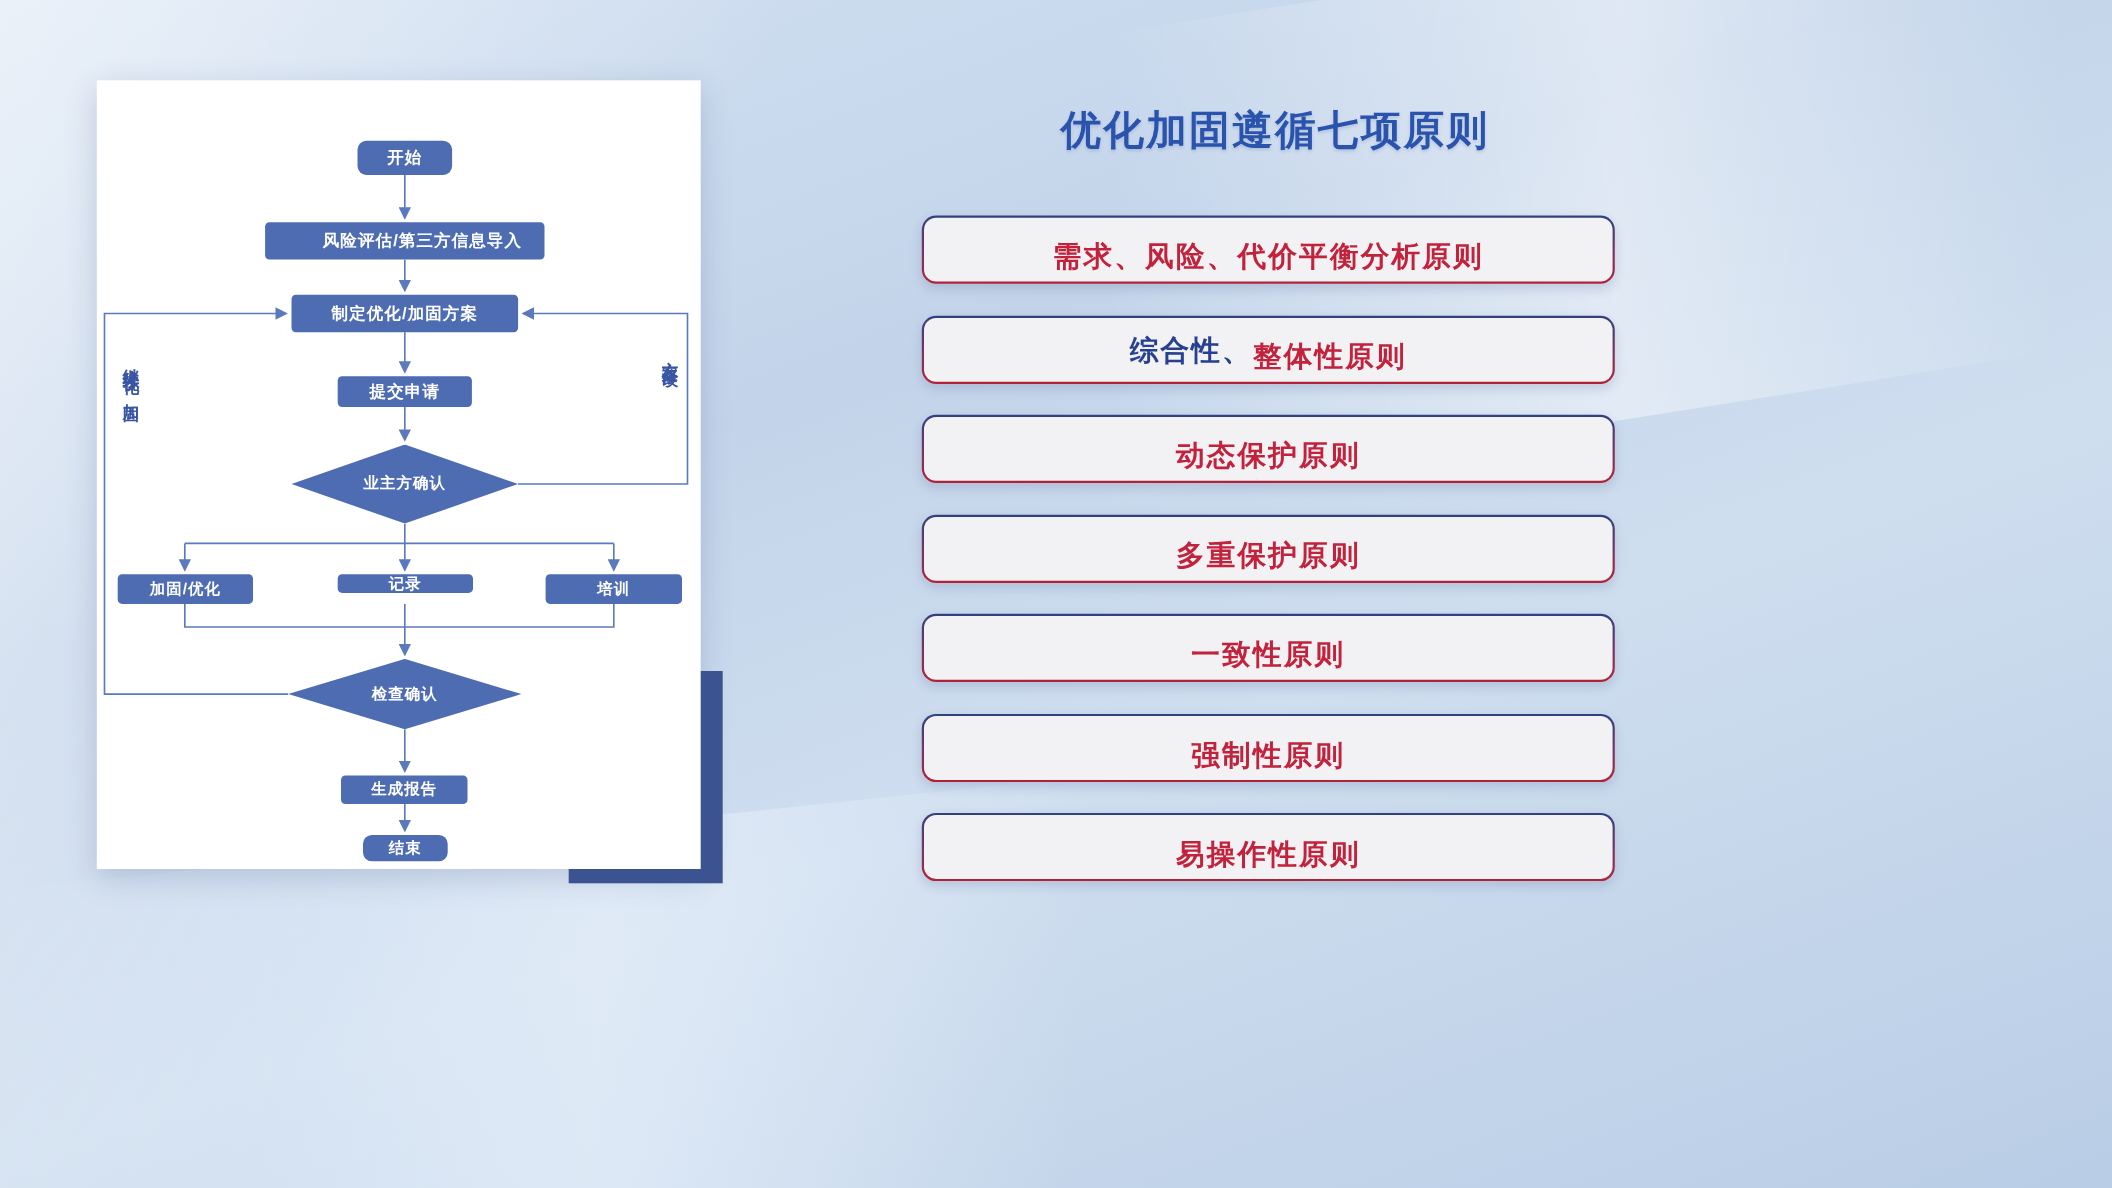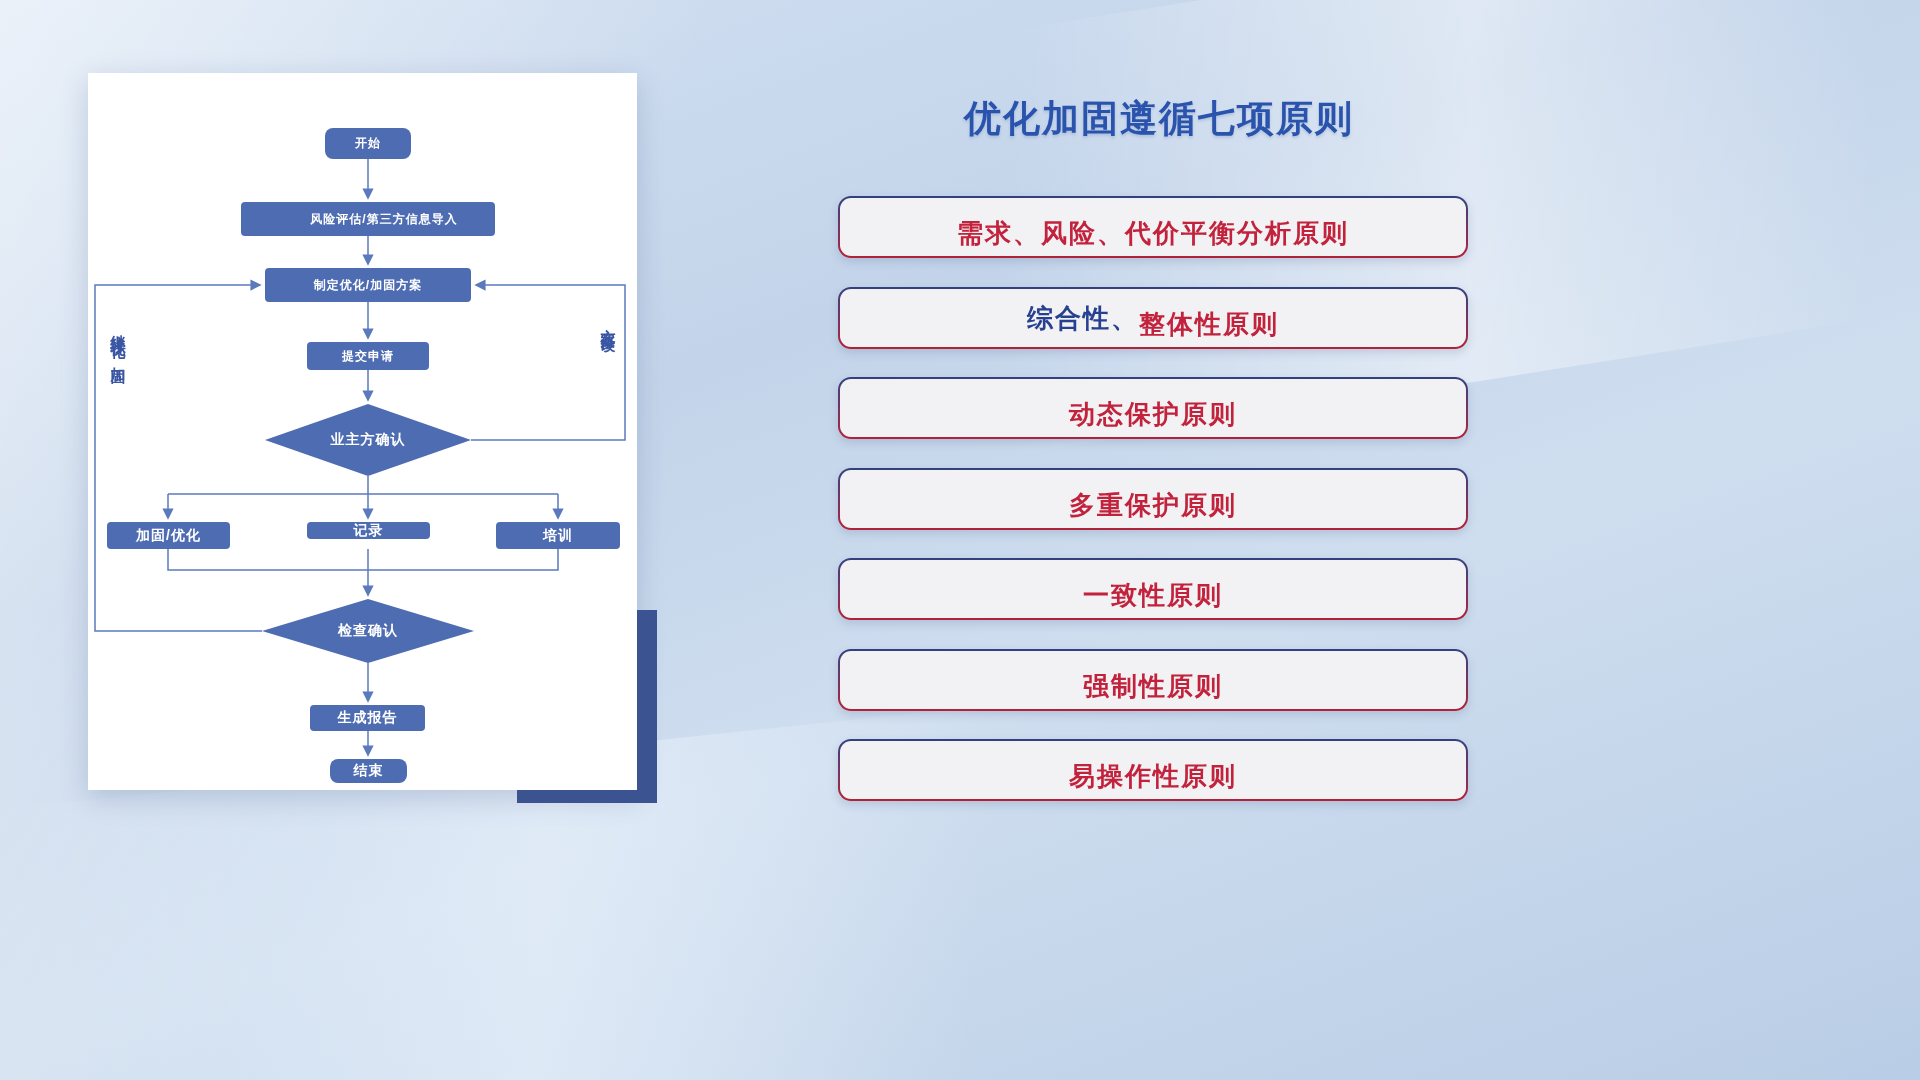--- a/index.html
+++ b/index.html
@@ -29,21 +29,21 @@
   }
   .card{
     position:absolute;left:88px;top:73px;width:549px;height:717px;
     background:#ffffff;z-index:2;
     box-shadow:0 8px 26px rgba(60,80,130,.22);
   }
   .connectors{position:absolute;left:0;top:0;}
   .node{
     position:absolute;background:#4e6cb2;color:#fff;
     display:flex;align-items:center;justify-content:center;
-    font-weight:700;font-size:12px;letter-spacing:1px;
+    font-weight:700;font-size:15px;letter-spacing:1px;
     border-radius:4px;box-sizing:border-box;z-index:3;white-space:nowrap;
   }
   .node.pill-ends{border-radius:8px;}
   .node.sm{font-size:14px;}
   .diamond{
     position:absolute;background:#4e6cb2;color:#fff;
     clip-path:polygon(50% 0,100% 50%,50% 100%,0 50%);
     display:flex;align-items:center;justify-content:center;
     font-weight:700;font-size:14px;letter-spacing:1px;z-index:3;white-space:nowrap;
   }

